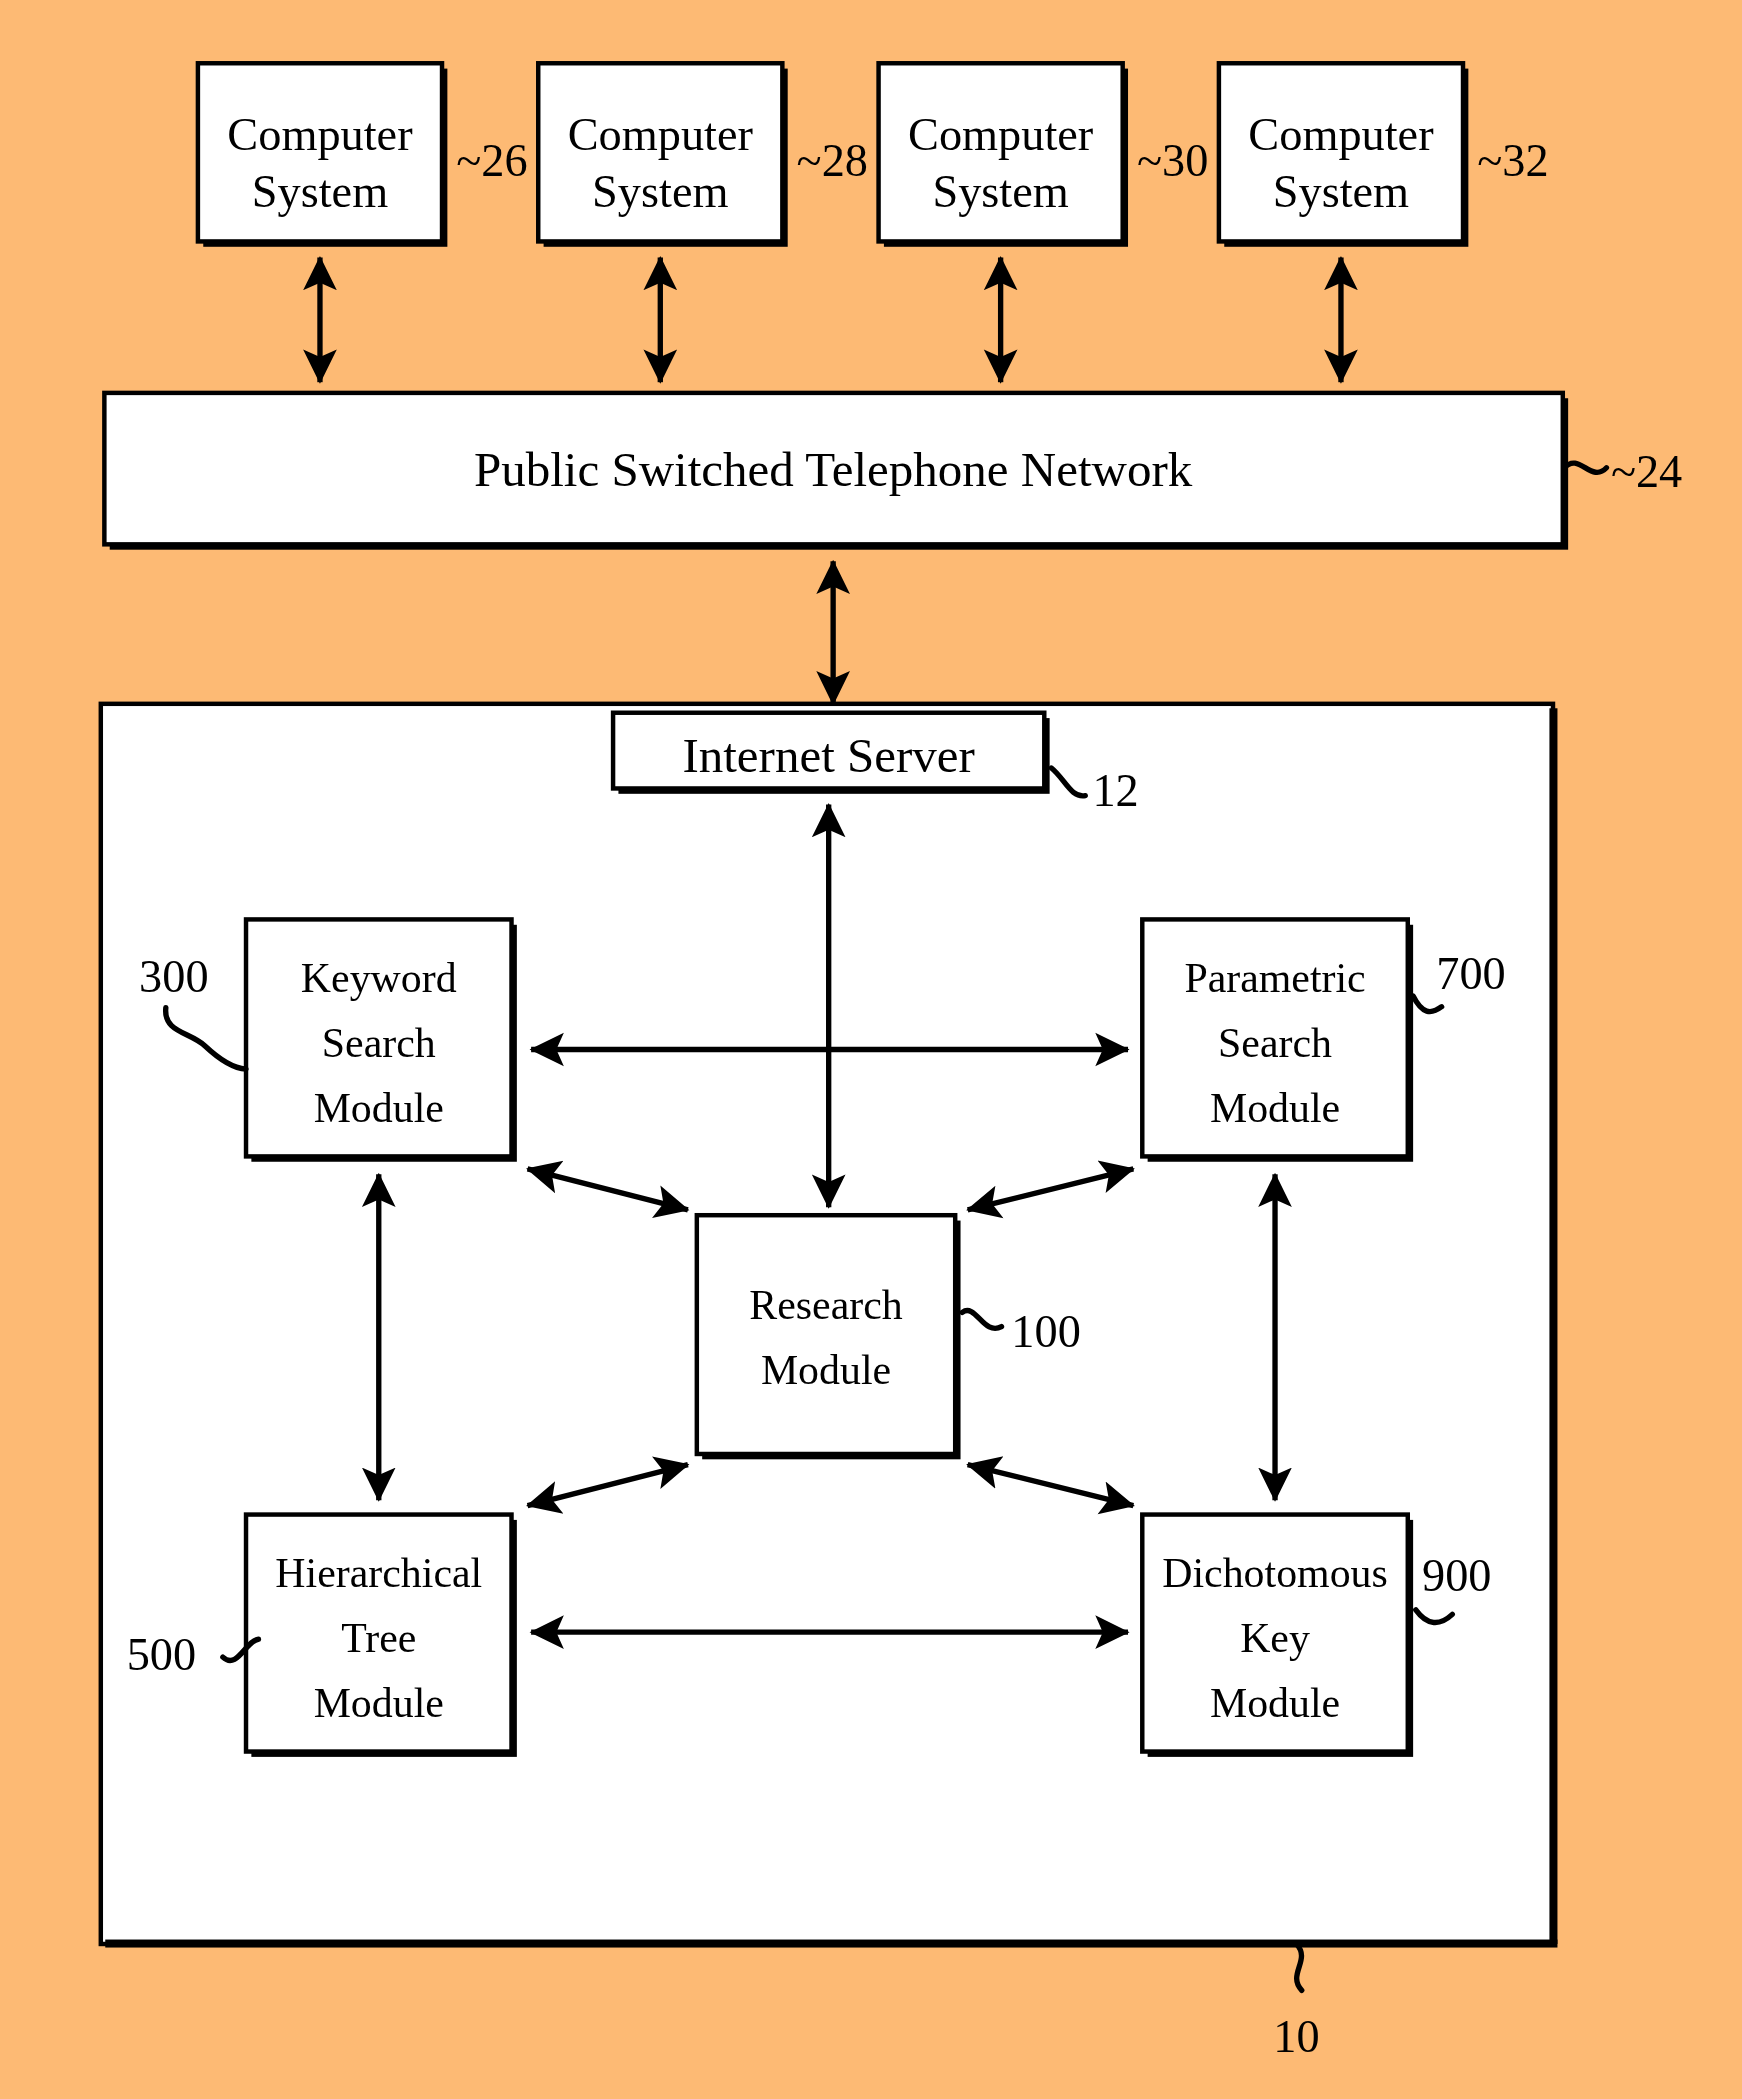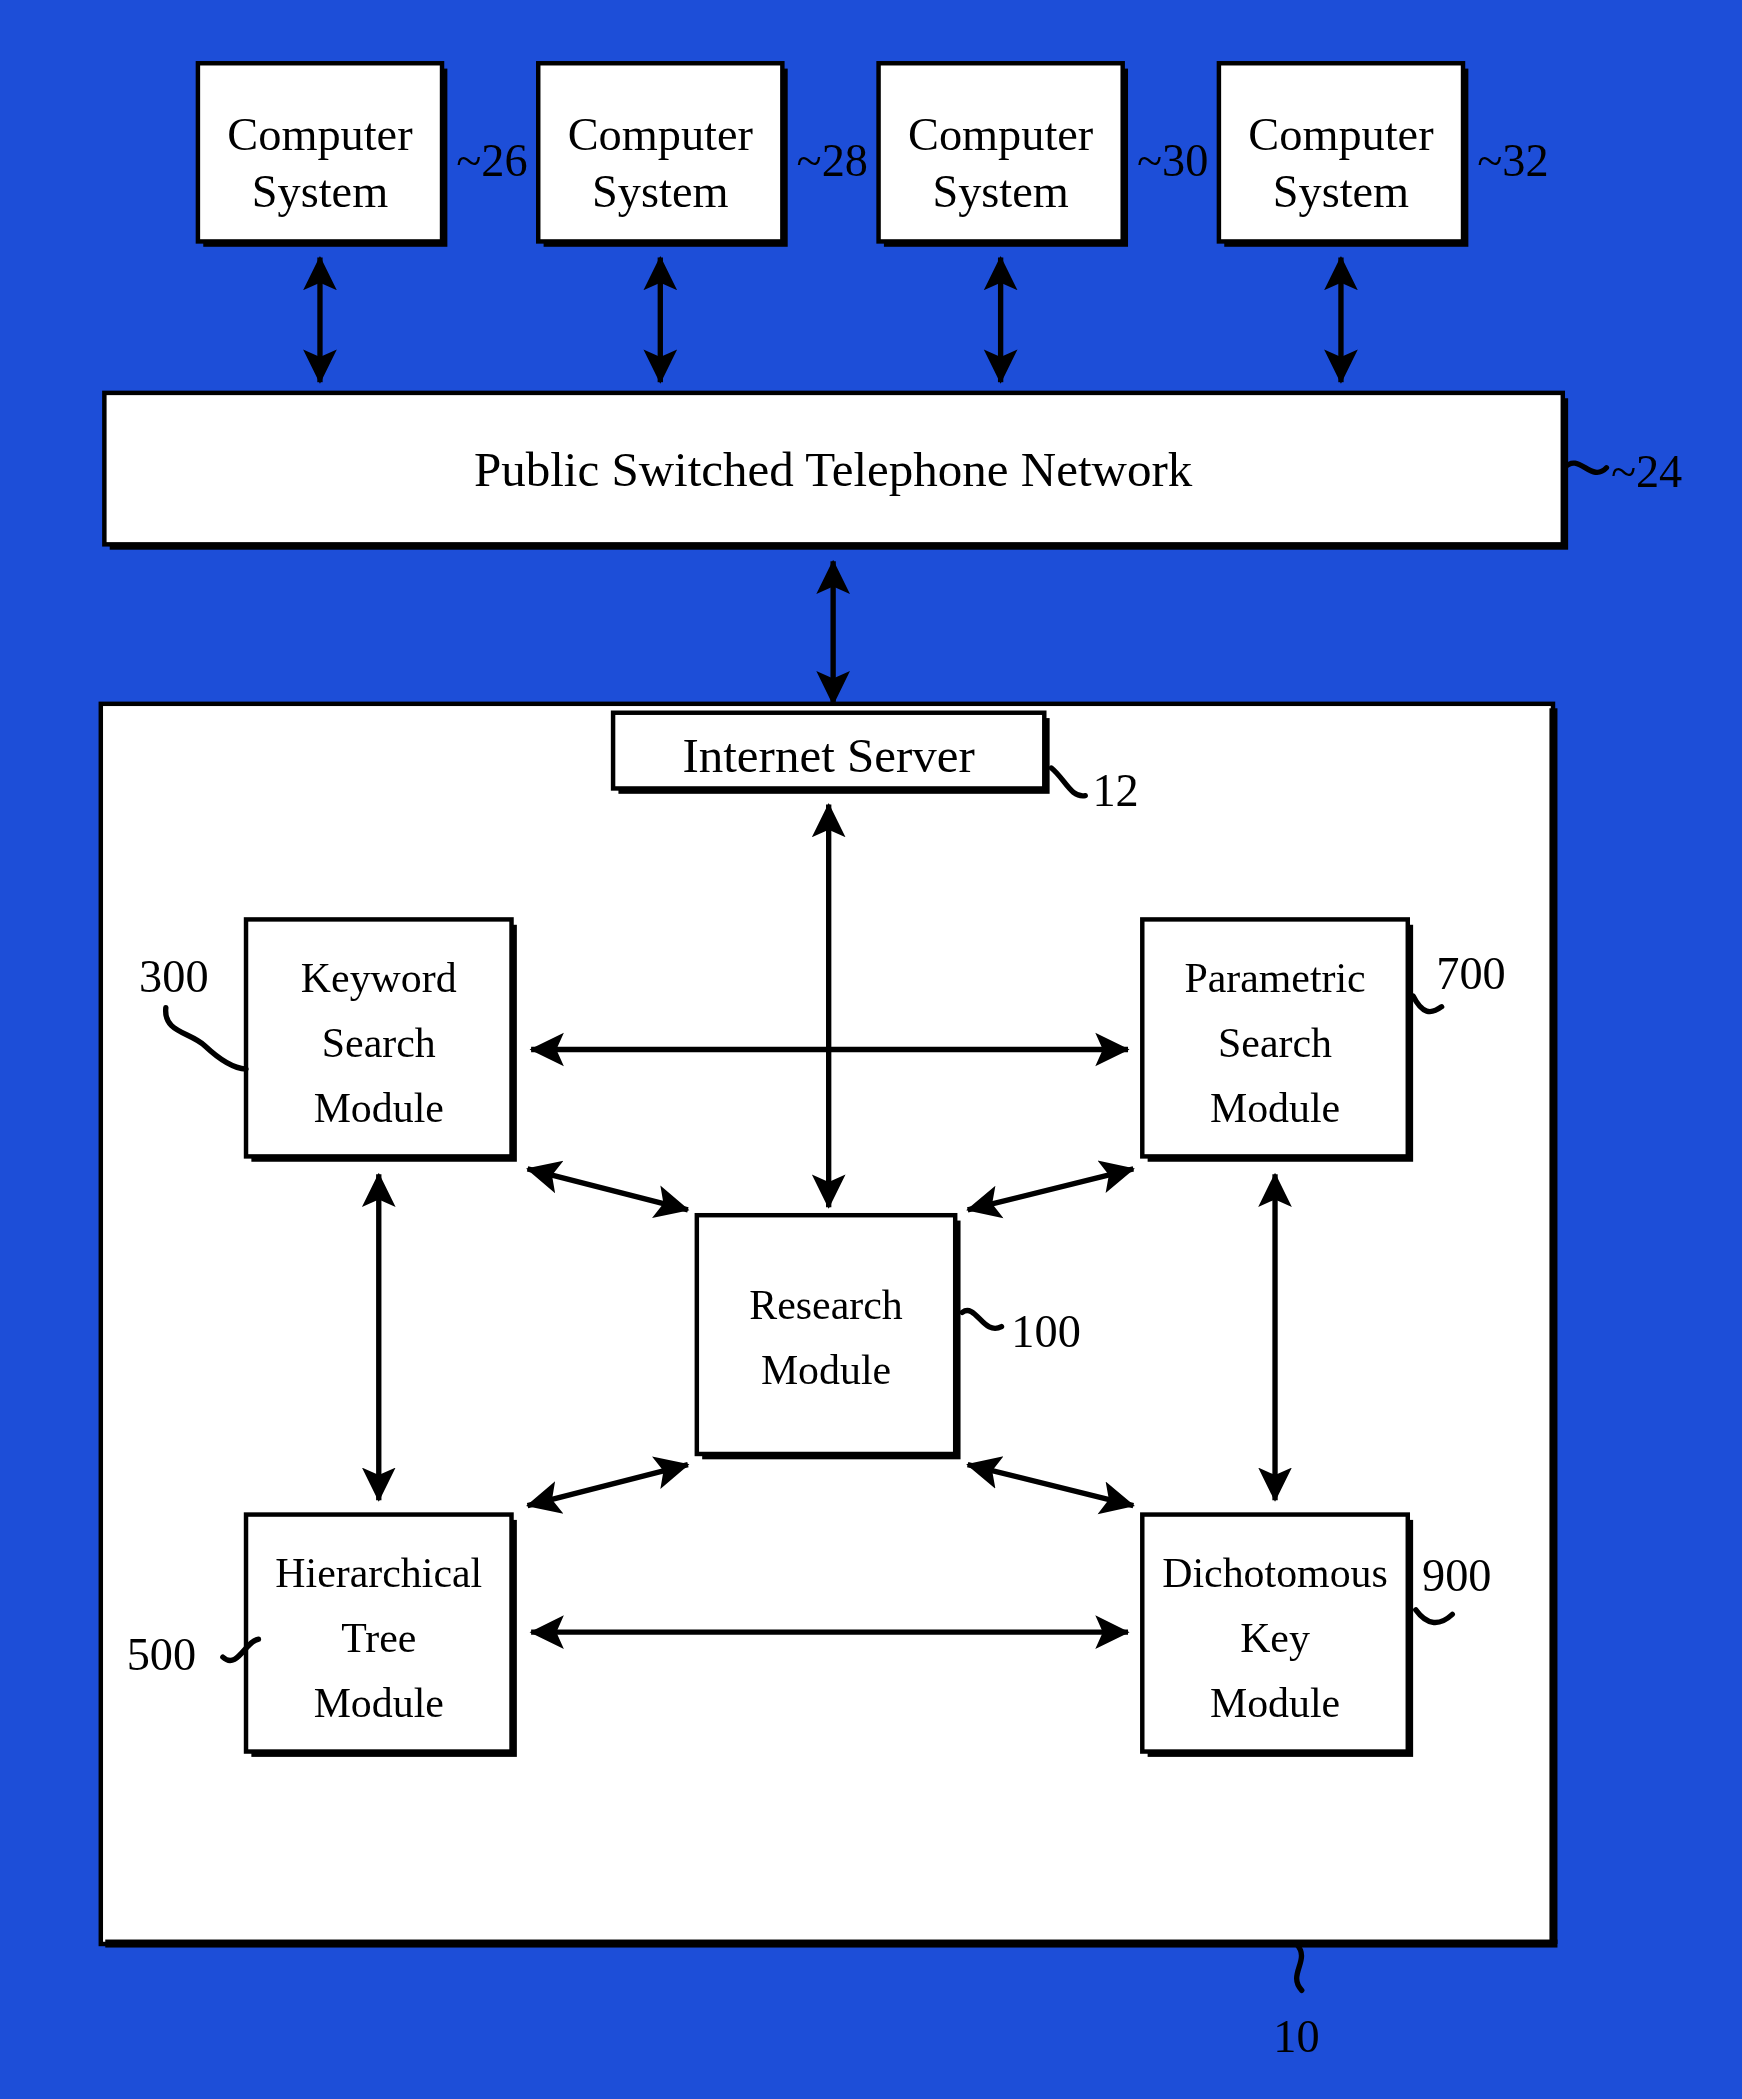--- a/index.html
+++ b/index.html
@@ -9,21 +9,21 @@
     background: #ffffff;
   }
   body {
     font-family: "Liberation Serif", "DejaVu Serif", serif;
     color: #000000;
   }
   #figure-root {
     position: relative;
     width: 1742px;
     height: 2099px;
-    background: #1d4ed8;
+    background: #fdba74;
     overflow: hidden;
   }
   #figure-svg {
     position: absolute;
     inset: 0;
     width: 1742px;
     height: 2099px;
     display: block;
   }
   

